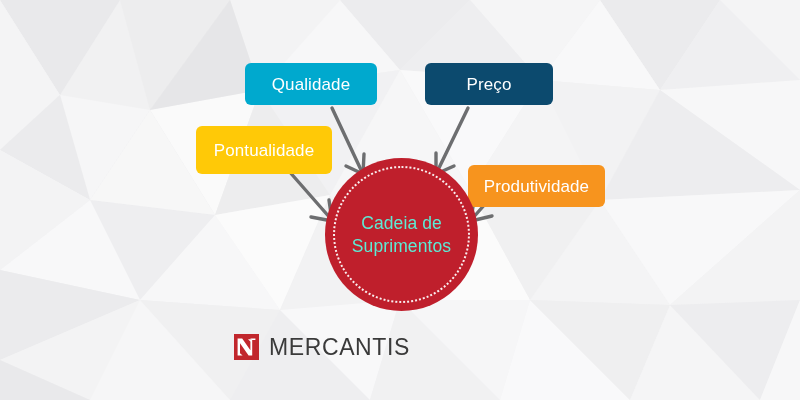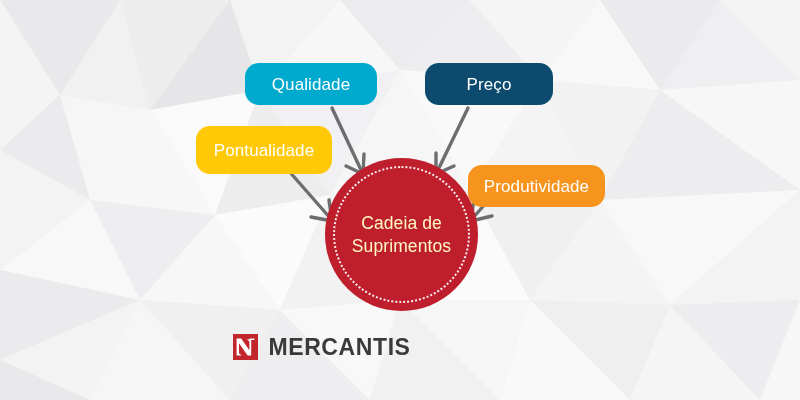--- a/index.html
+++ b/index.html
@@ -38,21 +38,21 @@
     width: 800px;
     height: 400px;
   }
 
   
   .node-box {
     position: absolute;
     display: flex;
     align-items: center;
     justify-content: center;
-    border-radius: 14px;
+    border-radius: 6px;
     color: #ffffff;
     font-size: 17px;
     letter-spacing: 0.1px;
     line-height: 1;
     white-space: nowrap;
     box-sizing: border-box;
     padding: 0 14px;
   }
 
   
@@ -76,39 +76,38 @@
     width: 137px;
     height: 137px;
     border-radius: 50%;
     border: 2px dotted rgba(255,255,255,0.92);
     box-sizing: border-box;
     pointer-events: none;
   }
   #hub-label {
     position: relative;
     z-index: 2;
-    color: #fef9c3;
+    color: #5eead4;
     font-size: 17.5px;
     line-height: 1.28;
     text-align: center;
     letter-spacing: 0.1px;
   }
   #hub-label .ln { display: block; }
 
   
   #logo {
     position: absolute;
     left: 0;
     top: 334px;
     width: 644px;
     display: flex;
     align-items: center;
     justify-content: center;
     gap: 10px;
-    font-weight: bold;
   }
   #logo-mark {
     width: 25px;
     height: 26px;
     flex: 0 0 auto;
     display: block;
   }
   #logo-word {
     font-size: 23px;
     letter-spacing: 0.6px;

